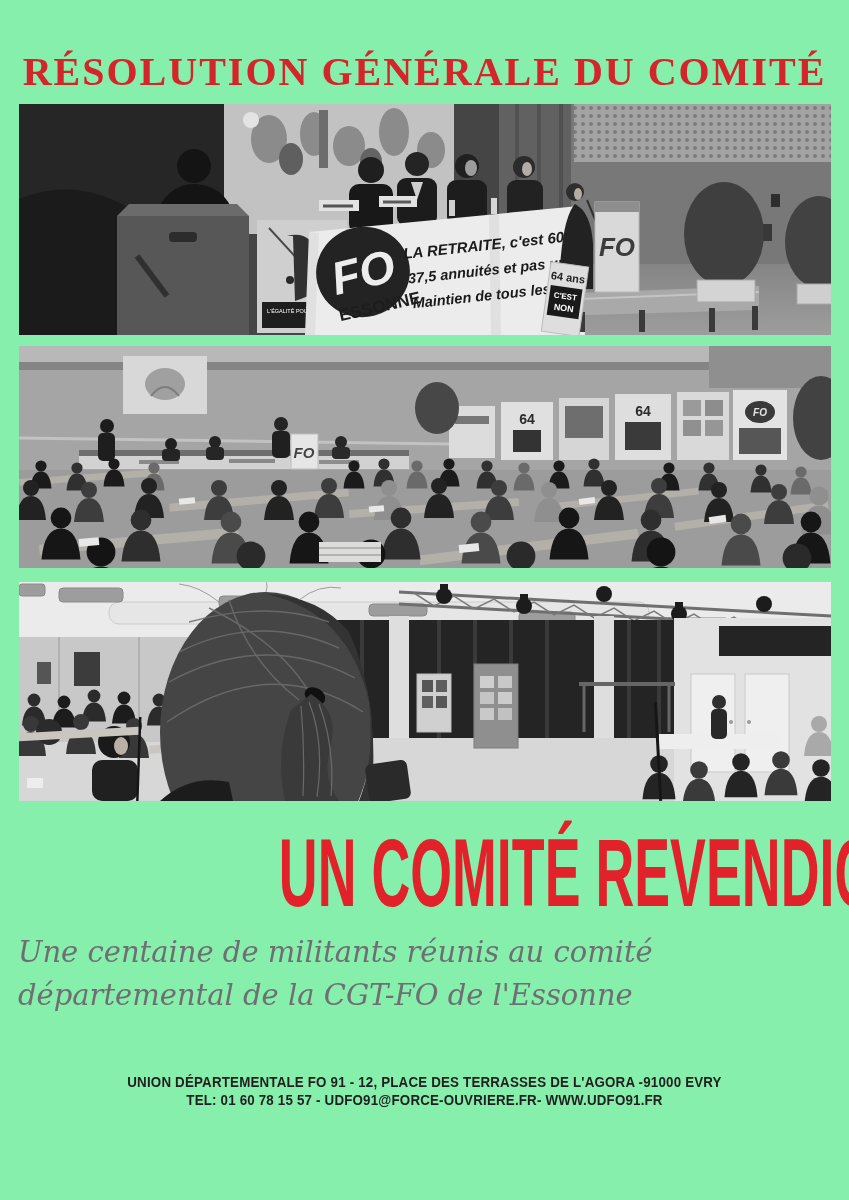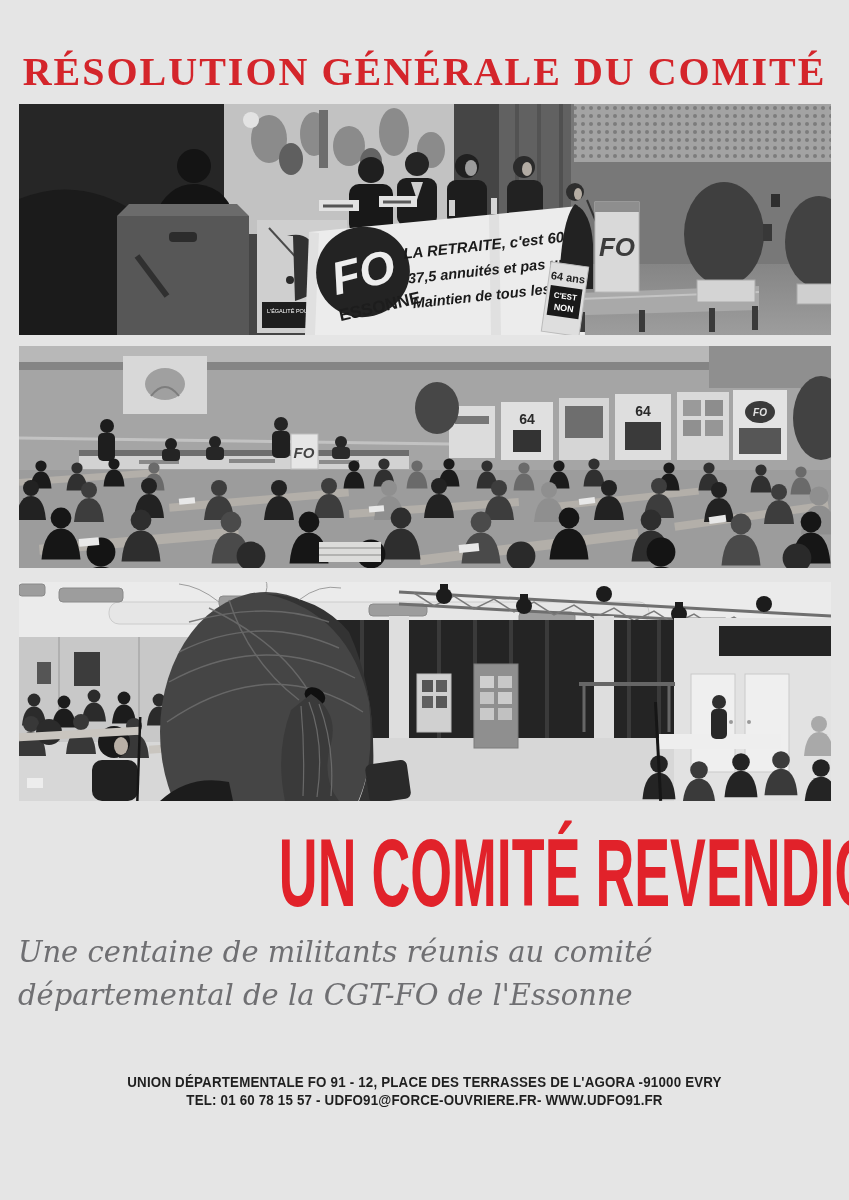--- a/index.html
+++ b/index.html
@@ -1,16 +1,16 @@
 <!DOCTYPE html>
 <html><head>
 <meta charset="utf-8">
 <style>
   html,body{margin:0;padding:0;background:#ffffff;}
-  .poster{position:relative;width:849px;height:1200px;margin:0 auto;background:#e5e5e5;overflow:hidden;
+  .poster{position:relative;width:849px;height:1200px;margin:0 auto;background:#86efac;overflow:hidden;
           font-family:"Liberation Sans","DejaVu Sans",sans-serif;}
   .title{position:absolute;top:50px;left:0;width:100%;margin:0;text-align:center;white-space:nowrap;
          font-family:"Liberation Serif","DejaVu Serif",serif;font-weight:700;font-size:40px;line-height:44px;
          letter-spacing:2px;color:#d4252b;}
   .photo{position:absolute;left:19px;width:812px;margin:0;overflow:hidden;background:#8a8a8a;}
   .photo svg{display:block;width:100%;height:100%;}
   .photo1{top:104px;height:231px;}
   .photo2{top:346px;height:222px;}
   .photo3{top:582px;height:219px;}
   .headline{position:absolute;top:823px;left:0;width:100%;margin:0;text-align:center;white-space:nowrap;

